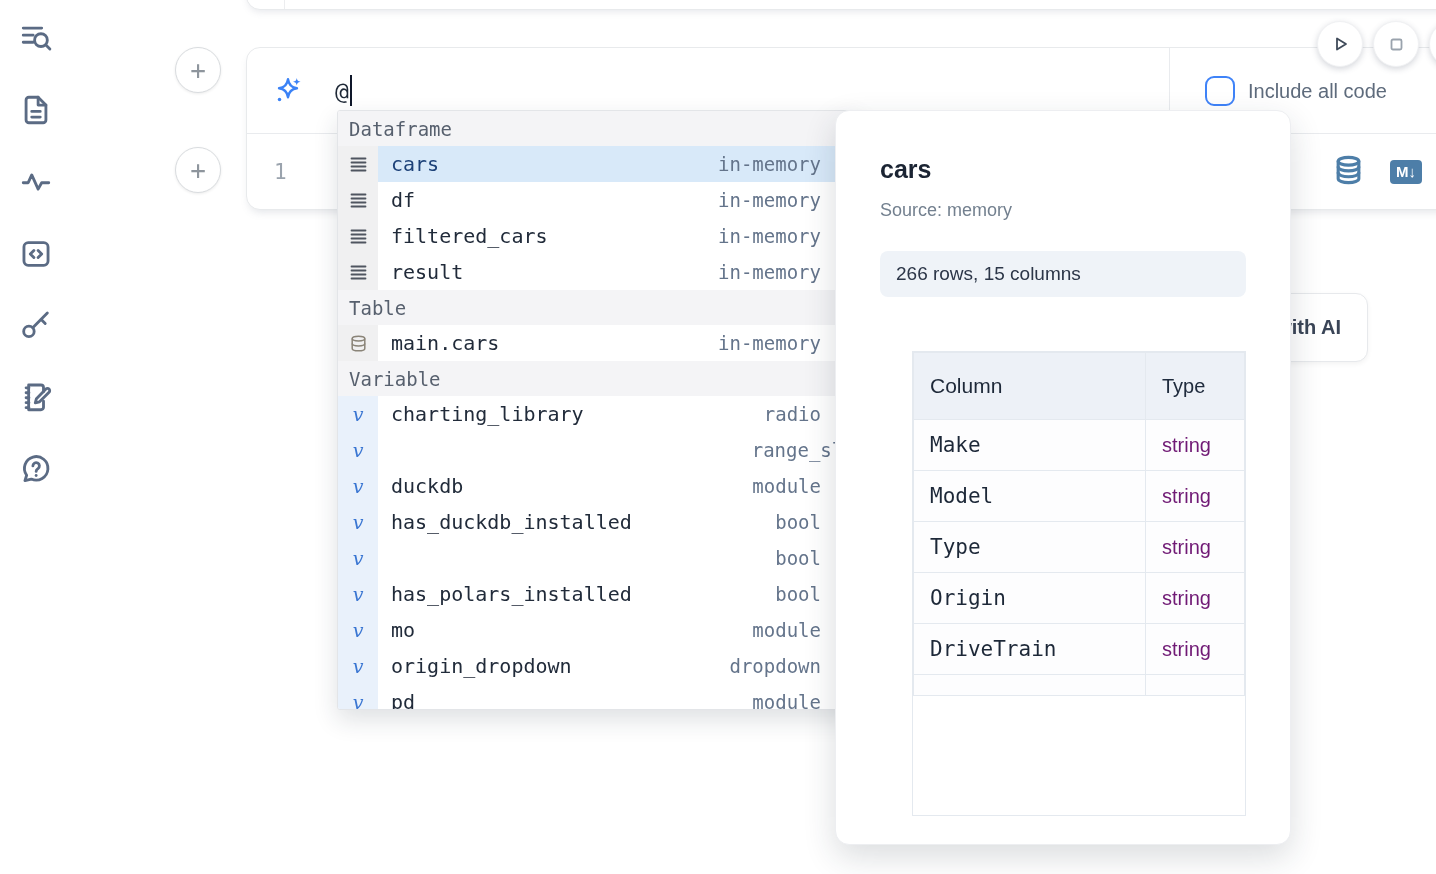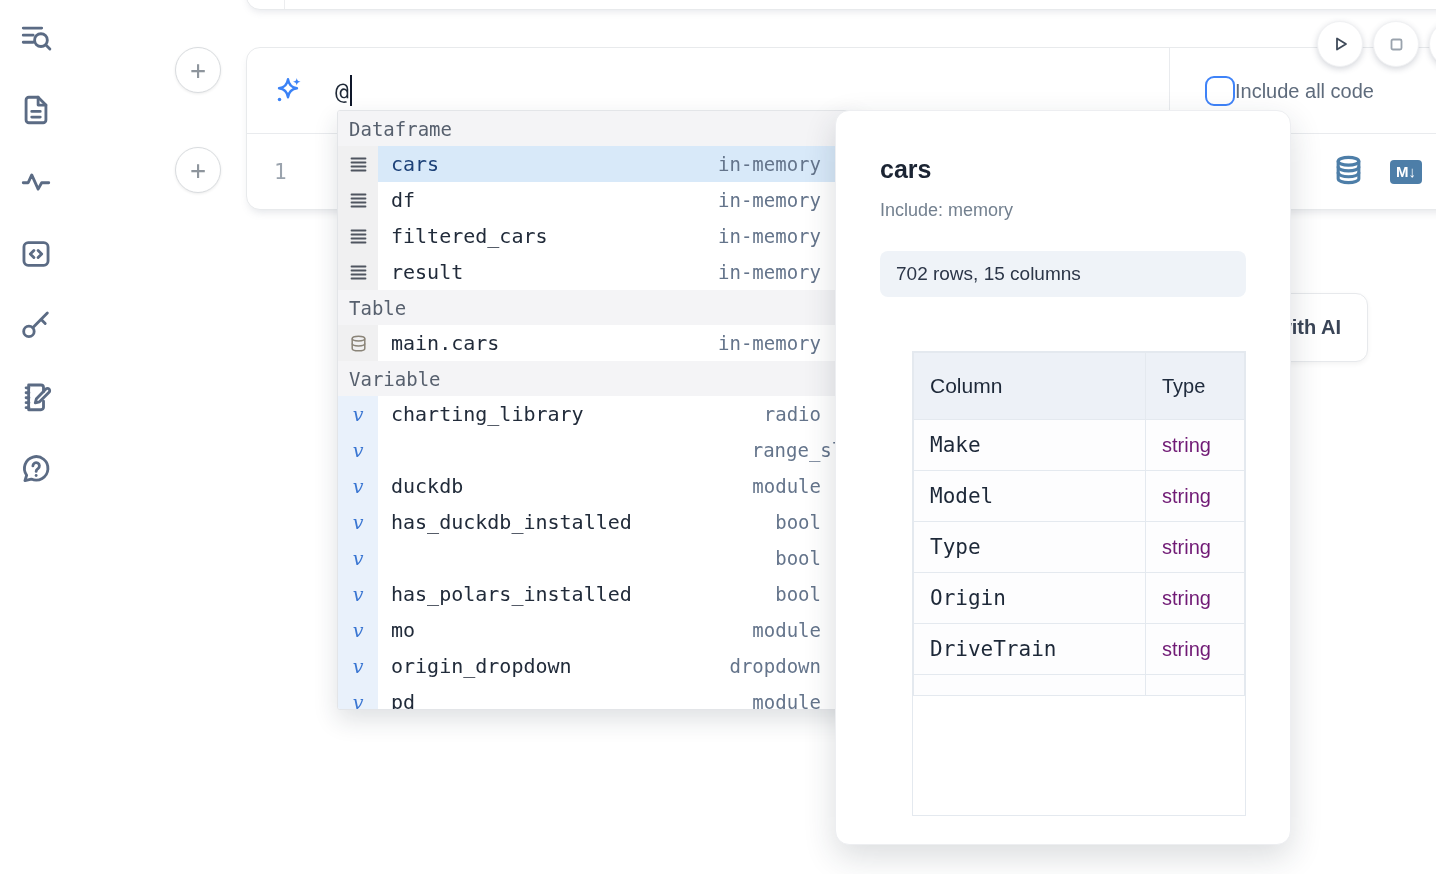--- a/index.html
+++ b/index.html
@@ -38,21 +38,21 @@
   .prompt-row { position:relative; height:86px; border-bottom:1px solid #e9ebee;
     display:flex; align-items:center; }
   .sparkle { margin-left:26px; width:30px; height:30px; flex:none; }
   .prompt-text { margin-left:32px; font-size:23px; color:#1f2937; display:flex; align-items:center; }
   .caret { display:inline-block; width:2px; height:31px; background:#0f172a; margin-left:1px; }
   .prompt-divider { position:absolute; left:922px; top:0; bottom:0; width:1px; background:#e9ebee; }
   .include-zone { position:absolute; left:922px; top:0; height:86px; right:0;
     display:flex; align-items:center; }
   .checkbox { margin-left:36px; width:30px; height:30px; border:2px solid #3f83f8;
     border-radius:9px; background:#fff; flex:none; cursor:pointer; }
-  .include-label { font-size:20px; color:#5e6b7c; white-space:nowrap; }
+  .include-label { margin-left:13px; font-size:20px; color:#5e6b7c; white-space:nowrap; }
   .code-row { position:relative; height:76px; display:flex; align-items:center; }
   .line-no { margin-left:27px; font-size:21px; color:#9aa3ad; }
   .cell-tools { position:absolute; left:1086px; top:0; height:76px; display:flex;
     align-items:center; gap:26px; }
   .db-btn svg { width:31px; height:32px; stroke:#4d7ea8; fill:none; stroke-width:2.4;
     stroke-linecap:round; }
   .md-badge { background:#4d7ea8; color:#fff; border-radius:4px; font-size:15px;
     font-weight:bold; padding:3px 6px; line-height:1.2; cursor:pointer; }
 
   
@@ -350,22 +350,22 @@
       </div>
   </div>
 </div>
 
 <div class="ai-btn">
   <span>Generate with AI</span>
 </div>
 
 <div class="panel">
   <div class="panel-title">cars</div>
-  <div class="panel-source">Include: memory</div>
-  <div class="panel-badge">702 rows, 15 columns</div>
+  <div class="panel-source">Source: memory</div>
+  <div class="panel-badge">266 rows, 15 columns</div>
   <div class="ptable-wrap">
     <table class="ptable">
       <thead>
         <tr>
           <th class="col-name" style="font-family:'Liberation Sans',sans-serif">Column</th>
           <th class="col-type" style="color:#202c3e">Type</th>
         </tr>
       </thead>
       <tbody>
         <tr>

